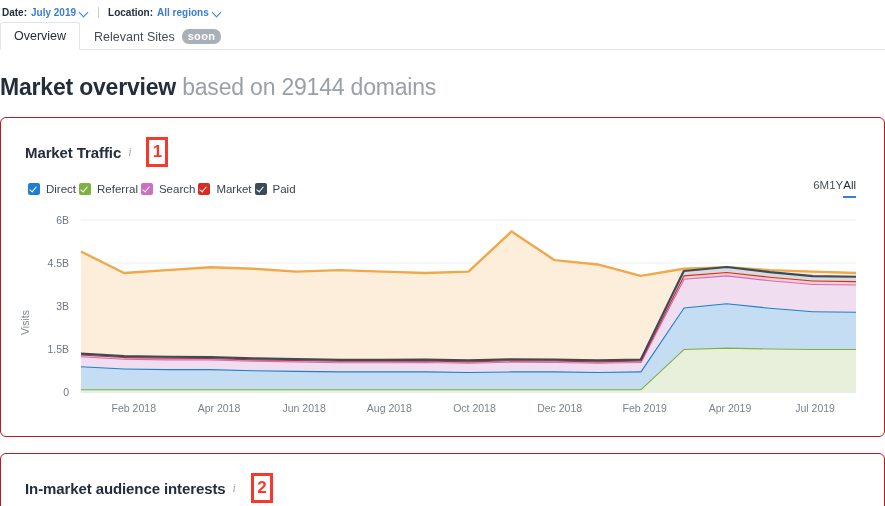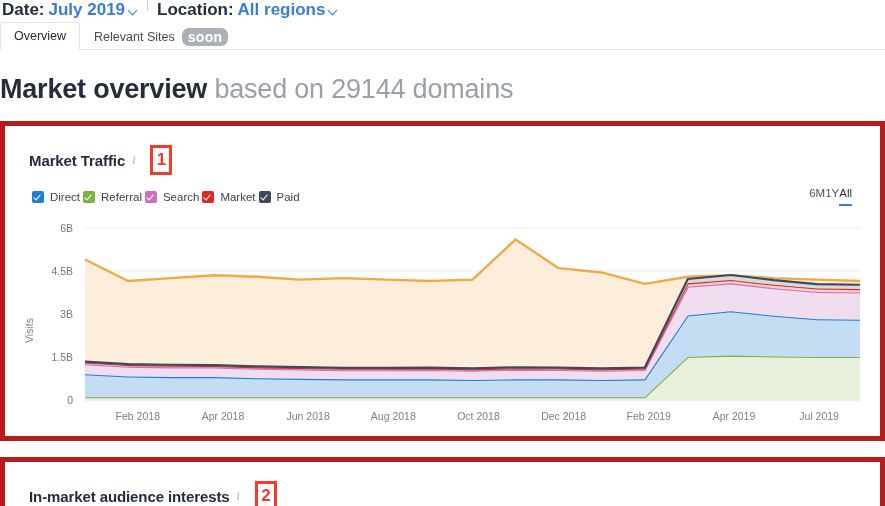--- a/index.html
+++ b/index.html
@@ -14,24 +14,24 @@
     font-size: 12px;
     color: #242d3c;
     overflow: hidden;
     position: relative;
   }
 
   
   .filterbar {
     height: 18px;
     display: flex;
-    align-items: flex-start;
+    align-items: flex-end;
     gap: 0px;
     padding: 0 0 0 2px;
-    font-size: 17px;
+    font-size: 10px;
     font-weight: bold;
     color: #242d3c;
   }
   .filter-group {
     display: flex;
     align-items: center;
     gap: 4px;
     white-space: nowrap;
   }
   .filter-label { font-weight: bold; color: #242d3c; }
@@ -93,45 +93,45 @@
     color: #242d3c;
     background: #ffffff;
     border: 1px solid #e1e4e8;
     border-bottom: 1px solid #ffffff;
     border-top-left-radius: 3px;
     border-top-right-radius: 3px;
   }
   .badge-soon {
     background: #a9b0b8;
     color: #ffffff;
-    font-size: 14px;
+    font-size: 11px;
     font-weight: bold;
     border-radius: 7px;
     padding: 2px 6px 2px 6px;
     letter-spacing: 0.3px;
     line-height: 1;
   }
 
   
   .page-title {
     margin: 24px 0 16px 0;
-    font-size: 27px;
+    font-size: 23px;
     font-weight: bold;
     color: #242d3c;
     letter-spacing: -0.2px;
   }
   .page-title .sub {
     font-weight: normal;
     color: #9aa0a8;
   }
 
   
   .card {
-    border: 5px solid #b91c1c;
-    border-radius: 0;
+    border: 1px solid #b91c1c;
+    border-radius: 6px;
     background: #ffffff;
     box-sizing: border-box;
   }
   .card-traffic {
     height: 320px;
     position: relative;
   }
   .card-audience {
     margin-top: 16px;
     height: 70px;

